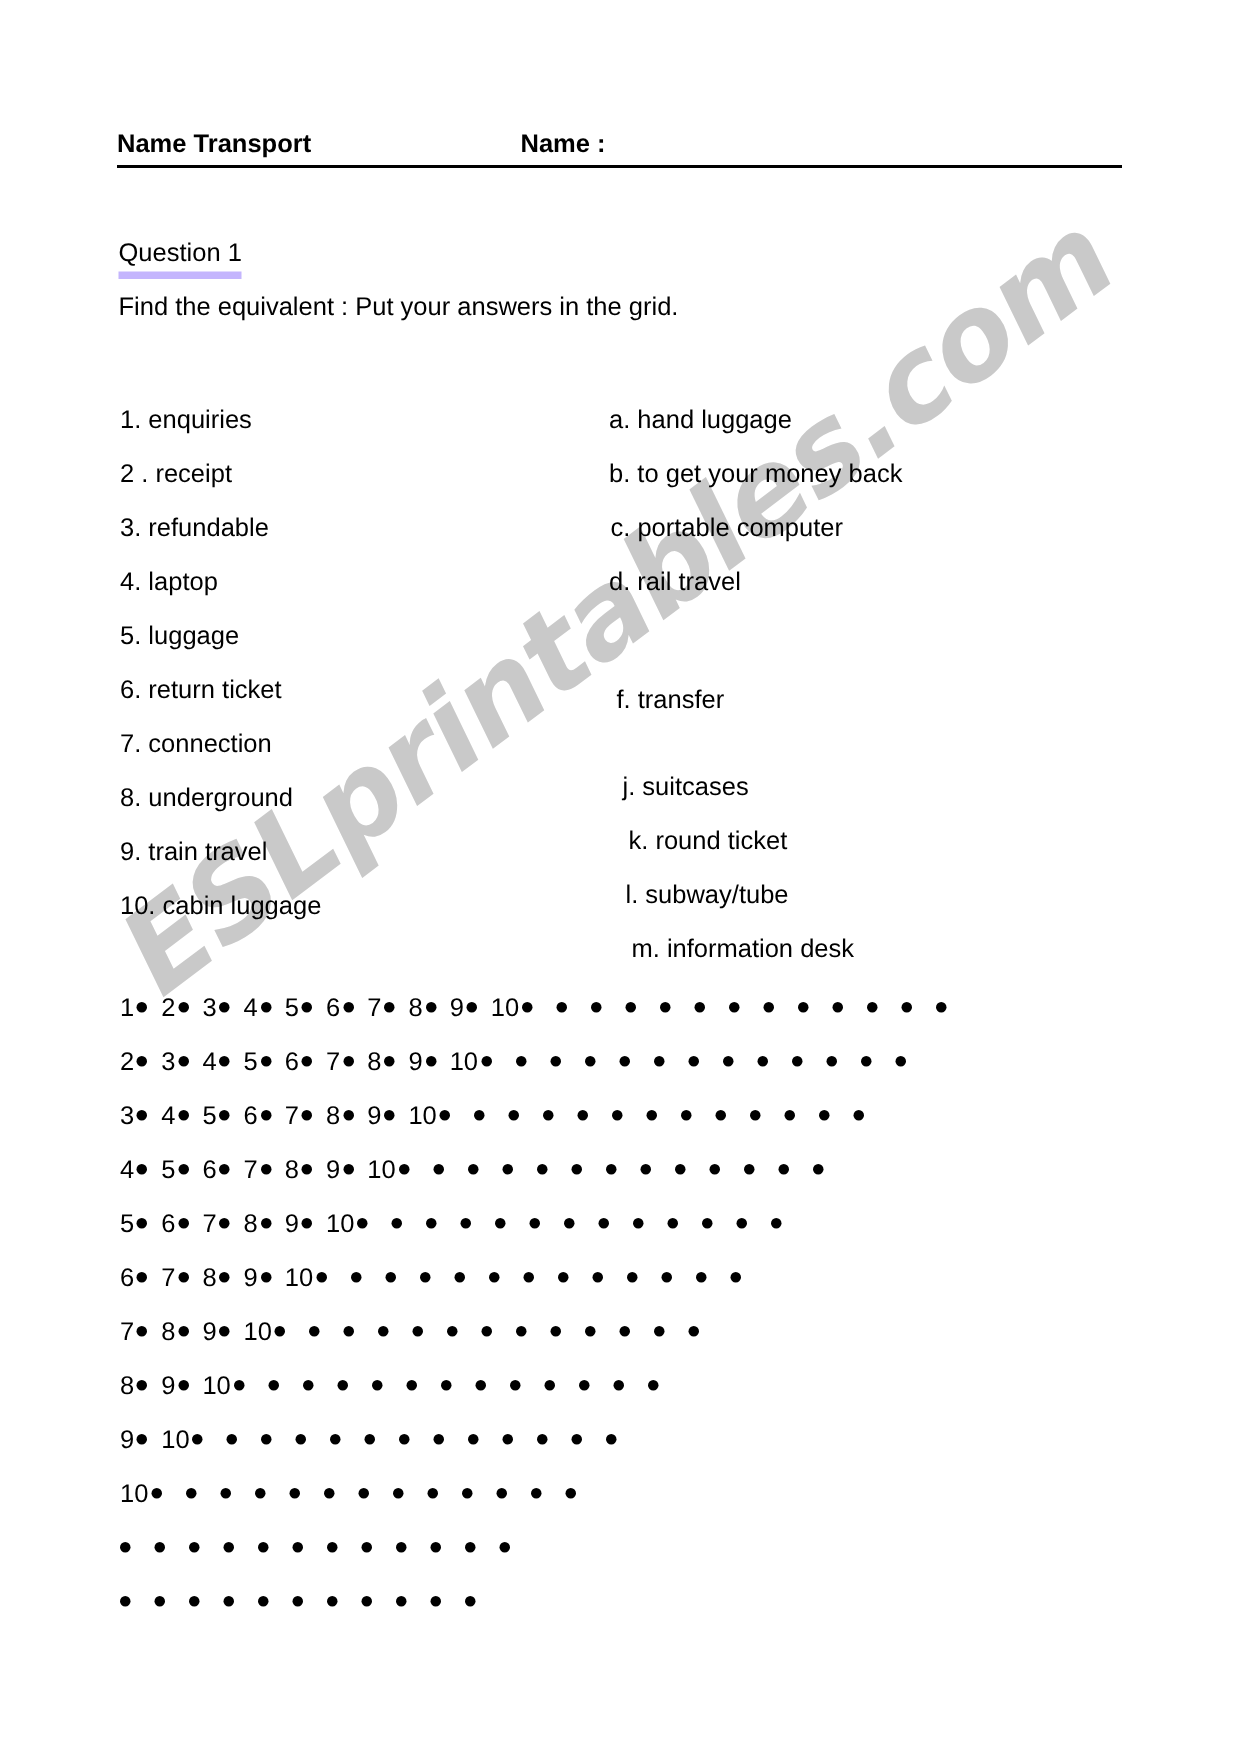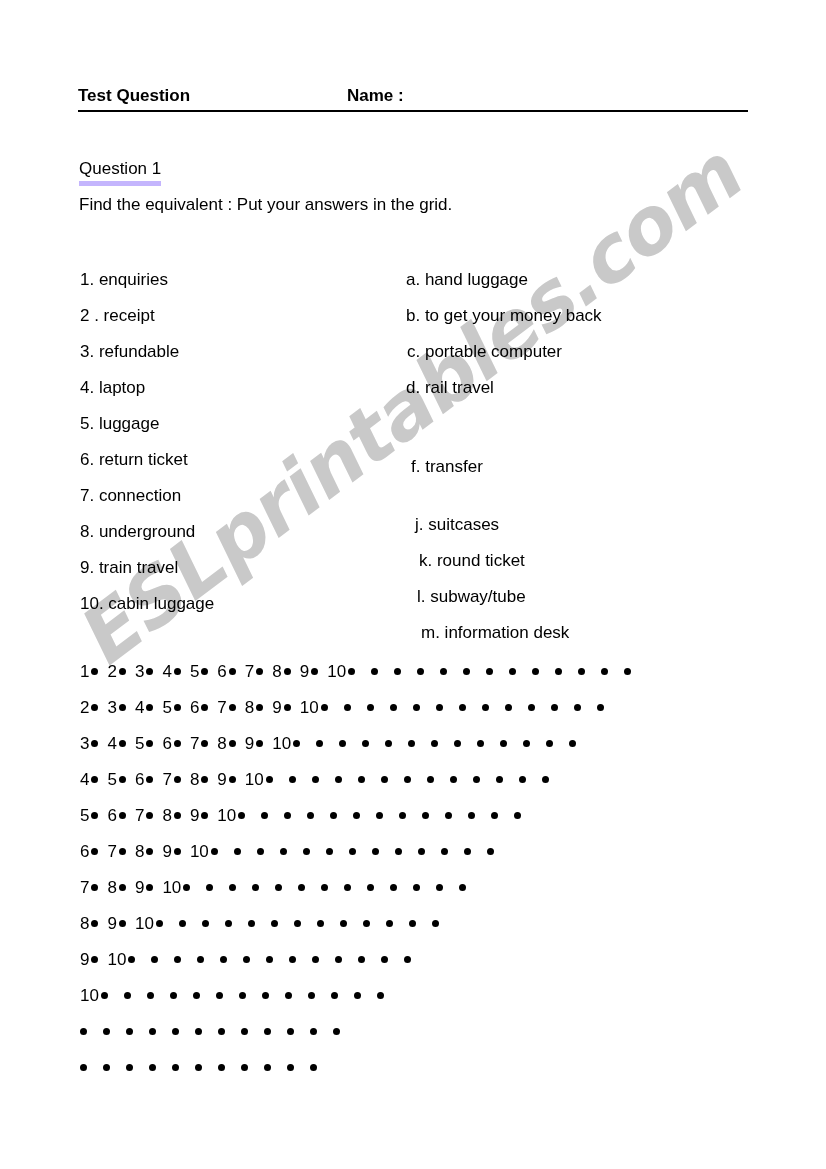--- a/index.html
+++ b/index.html
@@ -169,21 +169,21 @@
 
 <div id="page">
 
   <div id="watermark">
     <div class="wm-text">ESLprintables.com</div>
   </div>
 
   <div id="content">
 
     <div id="header-row">
-      <div class="hdr-title">Test Question</div>
+      <div class="hdr-title">Name Transport</div>
       <div class="hdr-name">Name :</div>
     </div>
     <div id="header-rule"></div>
 
     <div id="question-label">Question 1</div>
     <div id="instruction">Find the equivalent : Put your answers in the grid.</div>
 
     <div id="terms-column">
         <div class="match-item">1. enquiries</div>
         <div class="match-item">2 . receipt</div>

